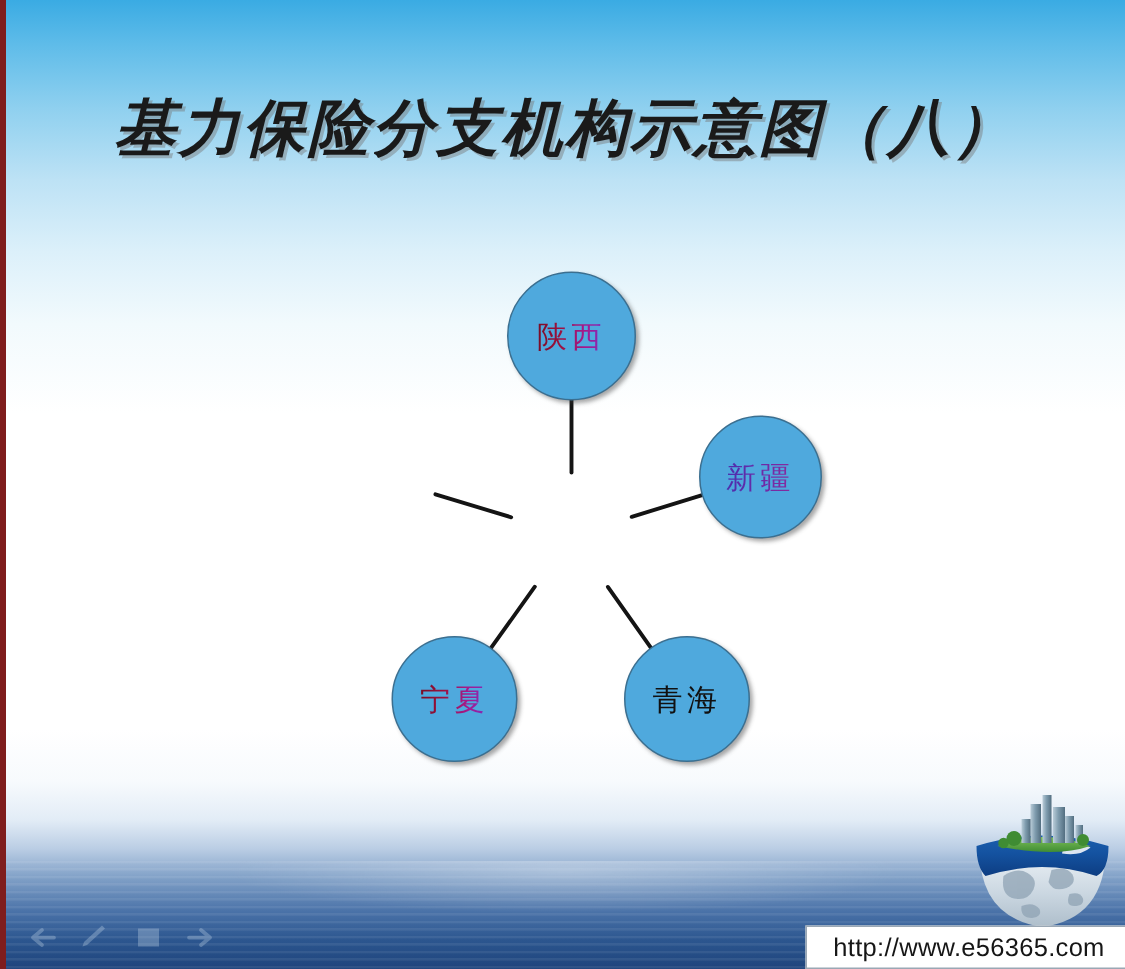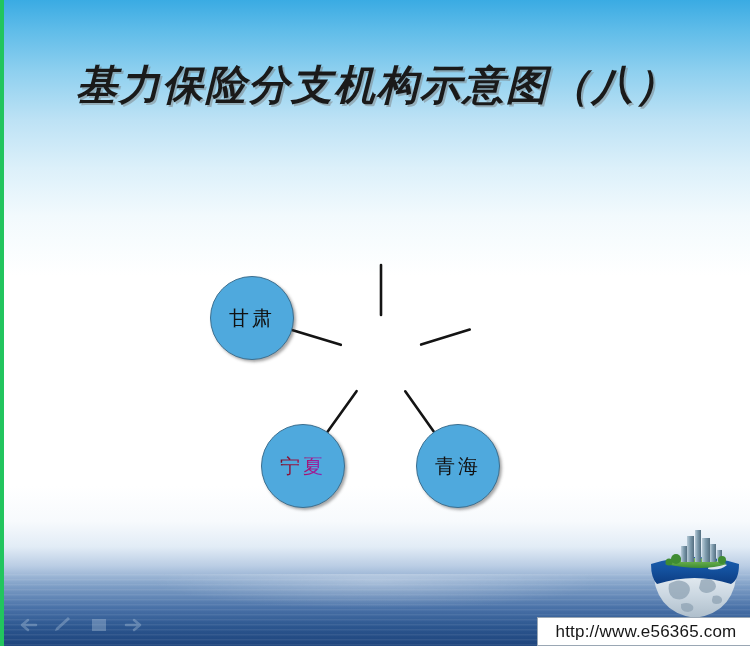--- a/index.html
+++ b/index.html
@@ -7,21 +7,21 @@
     padding: 0;
     background: #ffffff;
   }
   #slide {
     position: relative;
     width: 750px;
     height: 646px;
     overflow: hidden;
     background: #ec4899;
     font-family: "Liberation Serif", "DejaVu Serif", serif;
-    border-left: 4px solid #22c55e;
+    border-left: 4px solid #7f1d1d;
     box-sizing: border-box;
   }
 
   
   .bg-sky {
     position: absolute;
     left: 0; top: 0; right: 0;
     height: 300px;
     background: linear-gradient(to bottom,
        #3aabe3 0%,
@@ -217,33 +217,36 @@
       <g id="edge-group" stroke="#141414" stroke-width="2.6" stroke-linecap="round" fill="none">
           <line x1="377" y1="315" x2="377" y2="265"></line>
           <line x1="417.12200740903654" y1="344.58128342101253" x2="465.74385026303753" y2="329.5316653947741"></line>
           <line x1="401.2330487417387" y1="391.30392614090283" x2="430.9209059602489" y2="433.3295941515211"></line>
           <line x1="352.55836342091493" y1="391.1556203476958" x2="322.27774912293813" y2="433.47083776409926"></line>
           <line x1="336.7971200534584" y1="344.8456409463944" x2="286.28845709194434" y2="329.57558005105295"></line>
         </g>
     </svg>
 
 
-
+    <div class="node" id="node-shaanxi" style="left: 334px; top: 181px; width: 86px; height: 86px;">
+      <span class="node-label lbl-grad">陕西</span>
+    </div>
+
+    <div class="node" id="node-xinjiang" style="left: 462px; top: 277px; width: 82px; height: 82px;">
+      <span class="node-label lbl-violet">新疆</span>
+    </div>
 
     <div class="node" id="node-ningxia" style="left: 257px; top: 424px; width: 84px; height: 84px;">
       <span class="node-label lbl-grad">宁夏</span>
     </div>
 
     <div class="node" id="node-qinghai" style="left: 412px; top: 424px; width: 84px; height: 84px;">
       <span class="node-label lbl-black">青海</span>
     </div>
 
-    <div class="node" id="node-gansu" style="left: 206px; top: 276px; width: 84px; height: 84px;">
-      <span class="node-label lbl-black">甘肃</span>
-    </div>
 
   </div>
 
   <svg class="globe" viewBox="0 0 104 104">
     <defs>
       <linearGradient id="gWater" x1="0" y1="0" x2="0" y2="1">
         <stop offset="0%" stop-color="#1b5fae"></stop>
         <stop offset="45%" stop-color="#1452a0"></stop>
         <stop offset="100%" stop-color="#0d3d82"></stop>
       </linearGradient>

